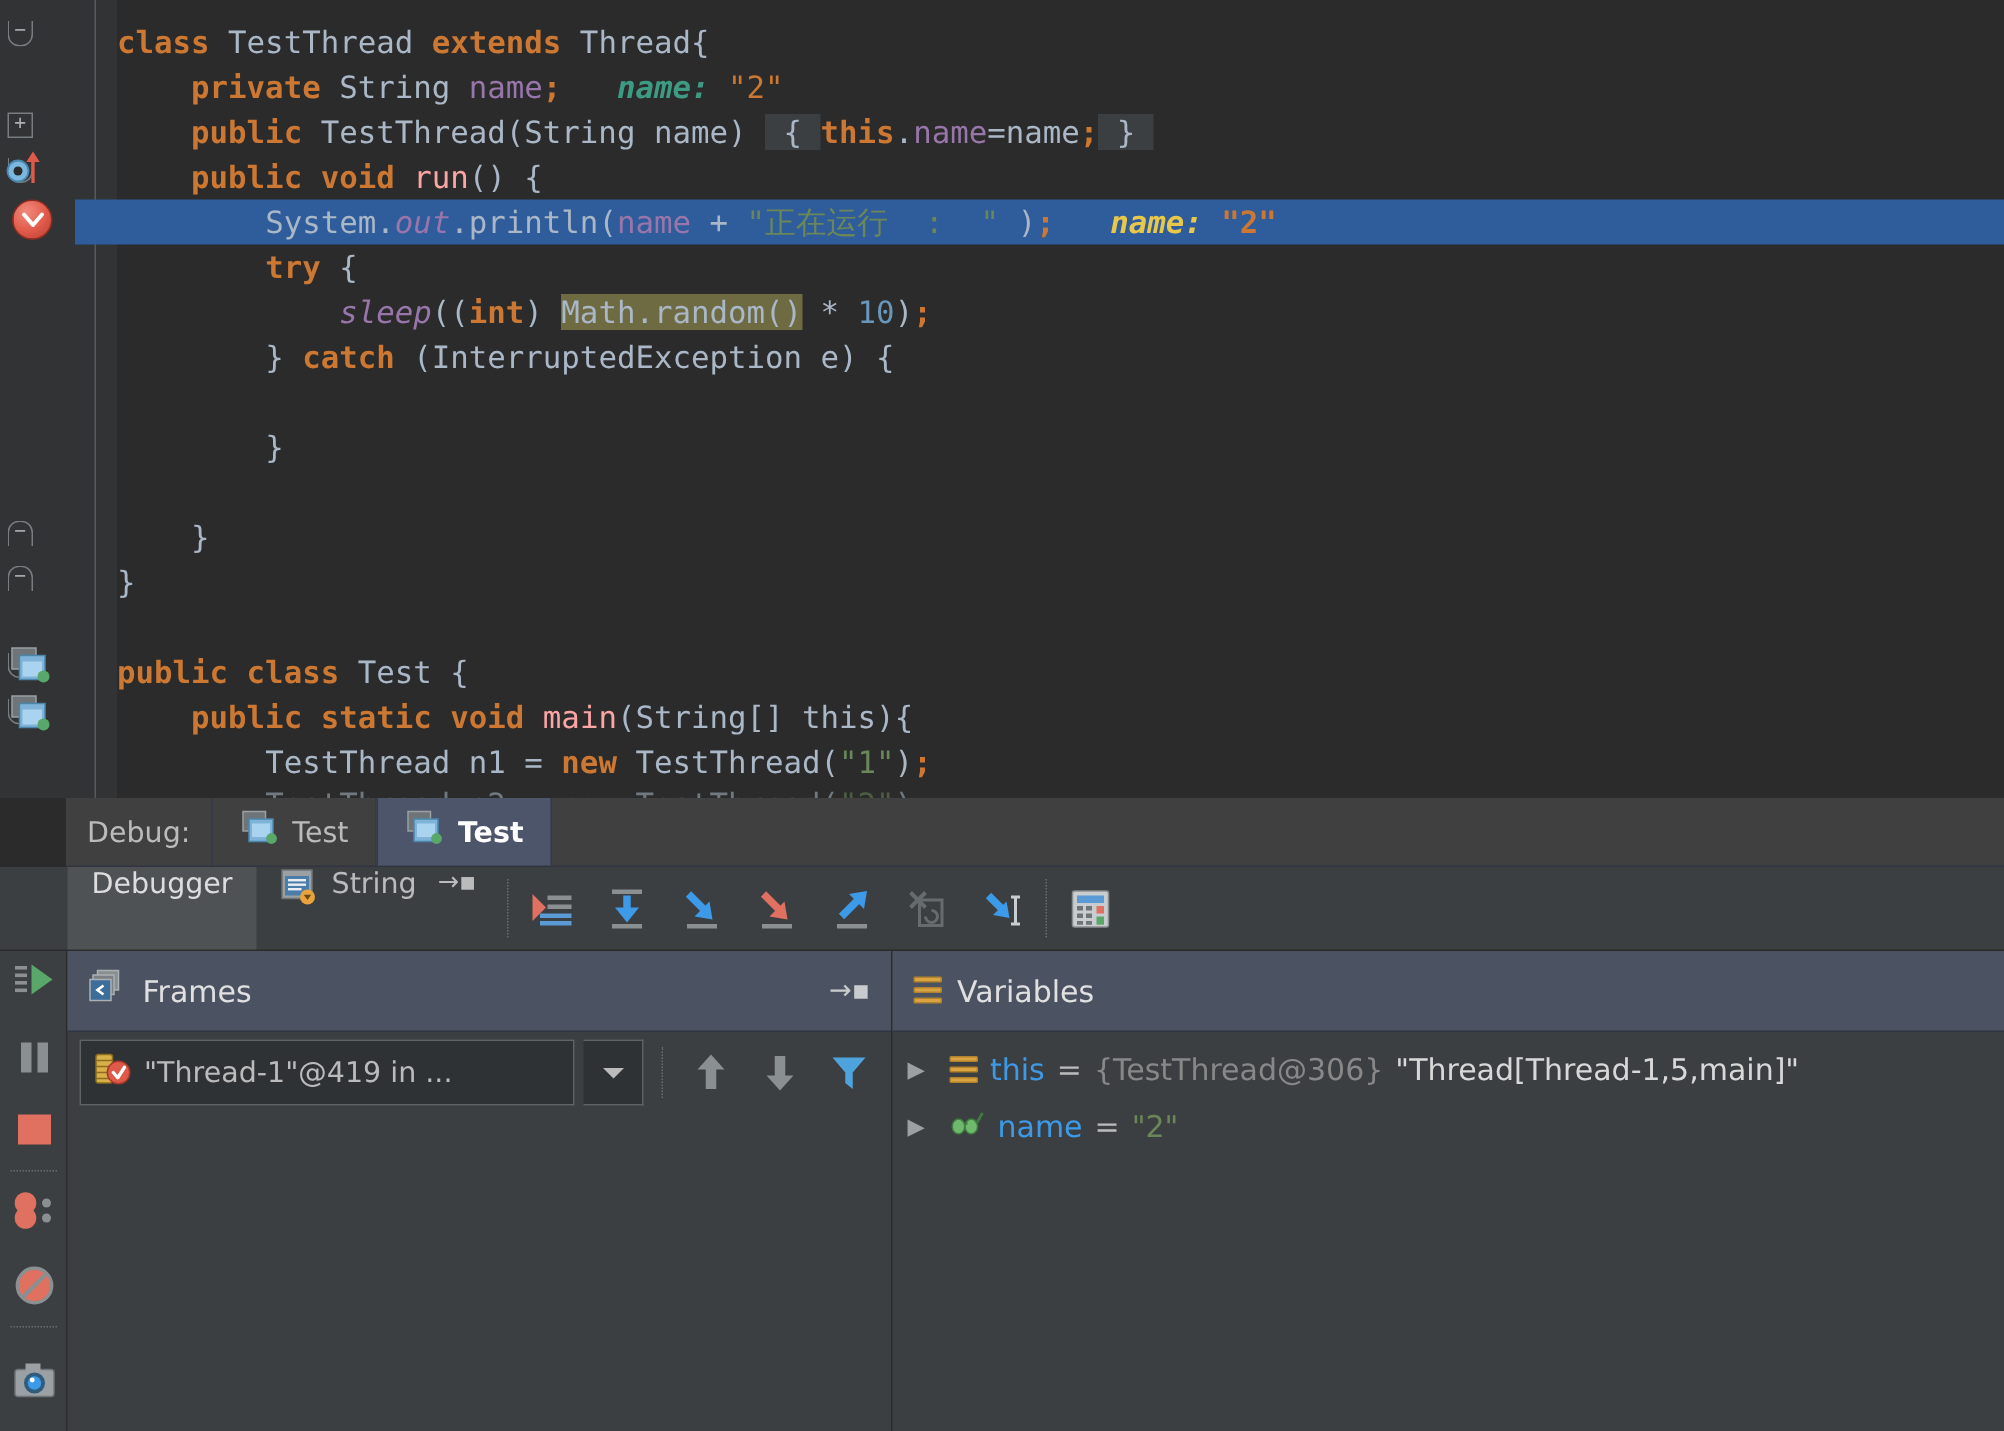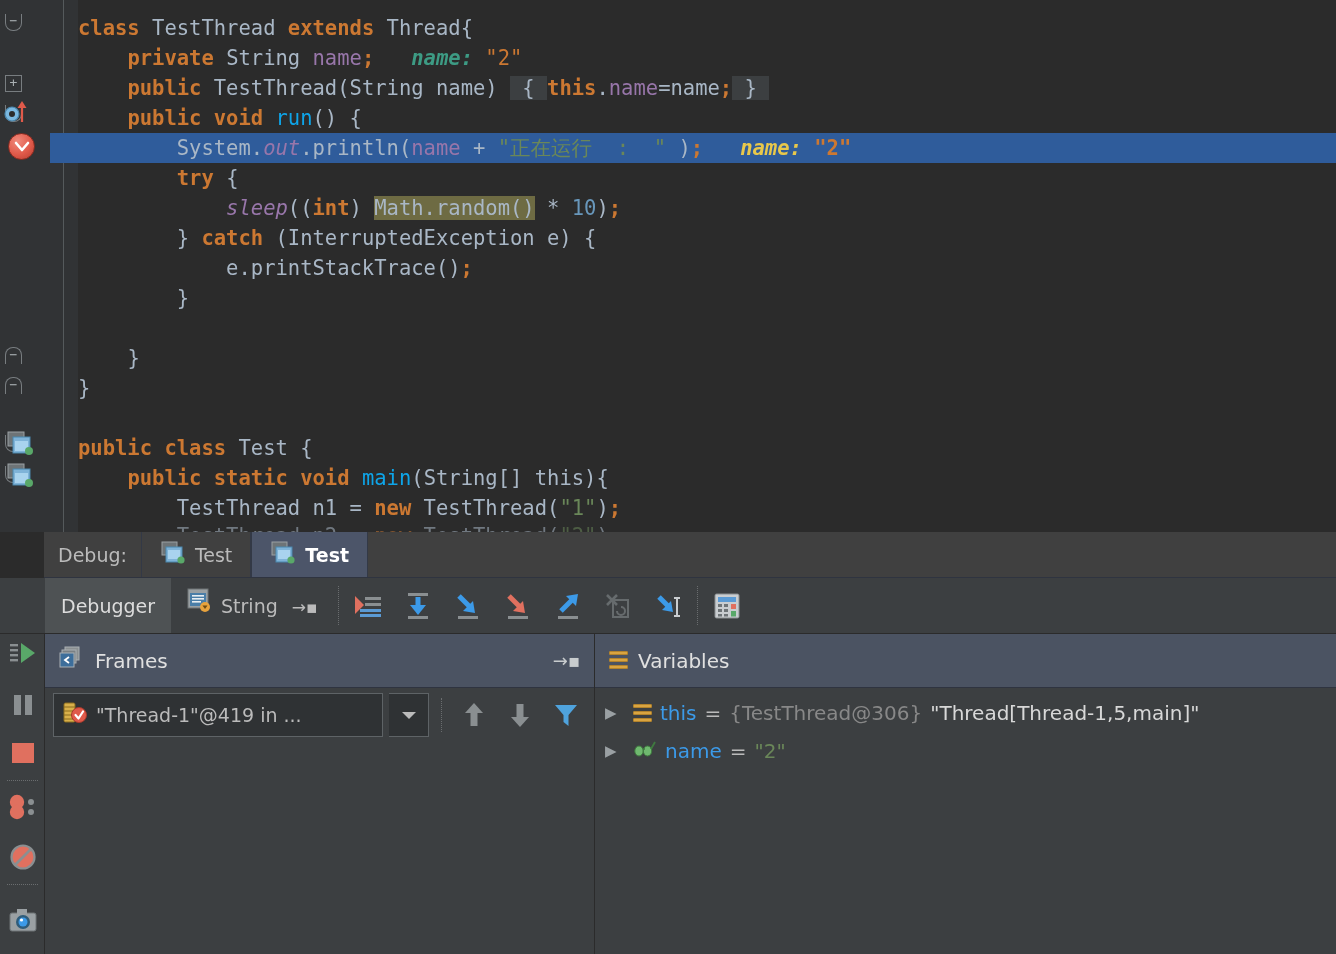--- a/index.html
+++ b/index.html
@@ -41,21 +41,21 @@
     background: #2F5C9B;
   }
 
   
   .kw   { color: #CC7832; font-weight: bold; }
   .cls  { color: #A9B7C6; }
   .fld  { color: #9876AA; }
   .stat { color: #9876AA; font-style: italic; }
   .str  { color: #6A8759; }
   .num  { color: #6897BB; }
-  .mth  { color: #0ea5e9; }
+  .mth  { color: #fca5a5; }
   .plain{ color: #A9B7C6; }
   .ital { }
   .hint { color: #3D9B84; font-style: italic; font-weight: bold; }
   .hintv{ color: #CC7832; }
   .inl-name { color: #E8C84B; font-style: italic; font-weight: bold; }
   .inl-val  { color: #CC7832; font-weight: bold; }
   .hlbox { background: #3C3F41; }
   .searchbox { background: #6E6B43; }
 
   
@@ -116,21 +116,21 @@
   .ltool {
     position: absolute; left: 0; width: 45px; height: 46px;
     display: flex; align-items: center; justify-content: center;
   }
   .ldiv {
     position: absolute; left: 7px; width: 31px; height: 1px;
     border-top: 1px dotted #6a6d6f;
   }
 
   .ttab {
-    display: flex; align-items: flex-end; gap: 8px; padding: 16px 16px;
+    display: flex; align-items: flex-start; gap: 8px; padding: 0 16px;
     color: #BBBBBB; font-size: 19px;
   }
   .ttab.active { background: #4E5254; color: #DDDDDD; }
   .tb-btn {
     width: 50px; display: flex; align-items: center; justify-content: center;
   }
   .tb-sep { width: 1px; margin: 8px 4px; border-left: 1px dotted #6a6d6f; }
 
   
   .frames-panel {
@@ -254,21 +254,20 @@
       <div class="ln" style="top:103px;">    <span class="kw">public</span> <span class="kw">void</span> <span class="mth">run</span><span class="plain">() {</span></div>
 
       <div class="ln" style="top:133px;">        <span class="plain">System.</span><span class="stat">out</span><span class="plain">.println(</span><span class="fld">name</span> <span class="plain">+</span> <span class="str">"正在运行  :  "</span> <span class="plain">)</span><span class="kw">;</span>   <span class="inl-name">name:</span> <span class="inl-val">"2"</span></div>
 
       <div class="ln" style="top:163px;">        <span class="kw">try</span> <span class="plain">{</span></div>
 
       <div class="ln" style="top:193px;">            <span class="stat">sleep</span><span class="plain">((</span><span class="kw">int</span><span class="plain">) </span><span class="searchbox">Math.<span class="ital">random</span>()</span> <span class="plain">*</span> <span class="num">10</span><span class="plain">)</span><span class="kw">;</span></div>
 
       <div class="ln" style="top:223px;">        <span class="plain">}</span> <span class="kw">catch</span> <span class="plain">(</span><span class="cls">InterruptedException</span> <span class="plain">e) {</span></div>
 
-      <div class="ln" style="top:253px;">            <span class="plain">e.printStackTrace()</span><span class="kw">;</span></div>
 
       <div class="ln" style="top:283px;">        <span class="plain">}</span></div>
 
       <div class="ln" style="top:343px;">    <span class="plain">}</span></div>
 
       <div class="ln" style="top:373px;"><span class="plain">}</span></div>
 
       <div class="ln" style="top:433px;"><span class="kw">public</span> <span class="kw">class</span> <span class="cls">Test</span> <span class="plain">{</span></div>
 
       <div class="ln" style="top:463px;">    <span class="kw">public</span> <span class="kw">static</span> <span class="kw">void</span> <span class="mth">main</span><span class="plain">(</span><span class="cls">String</span><span class="plain">[] this){</span></div>

